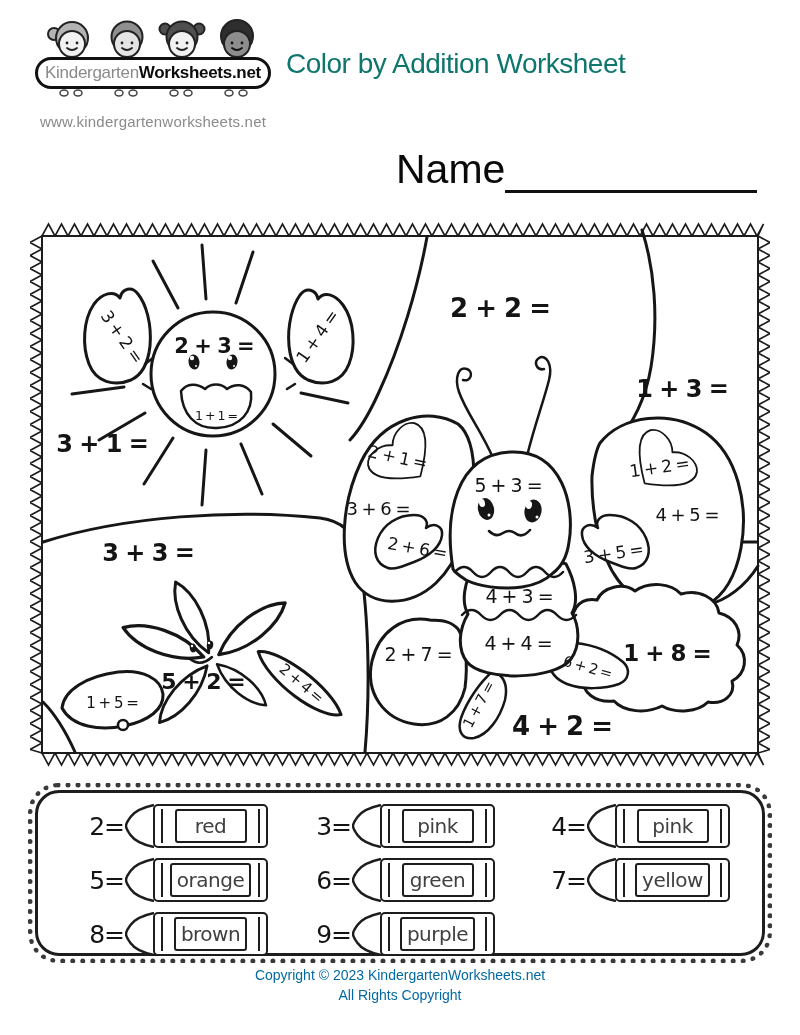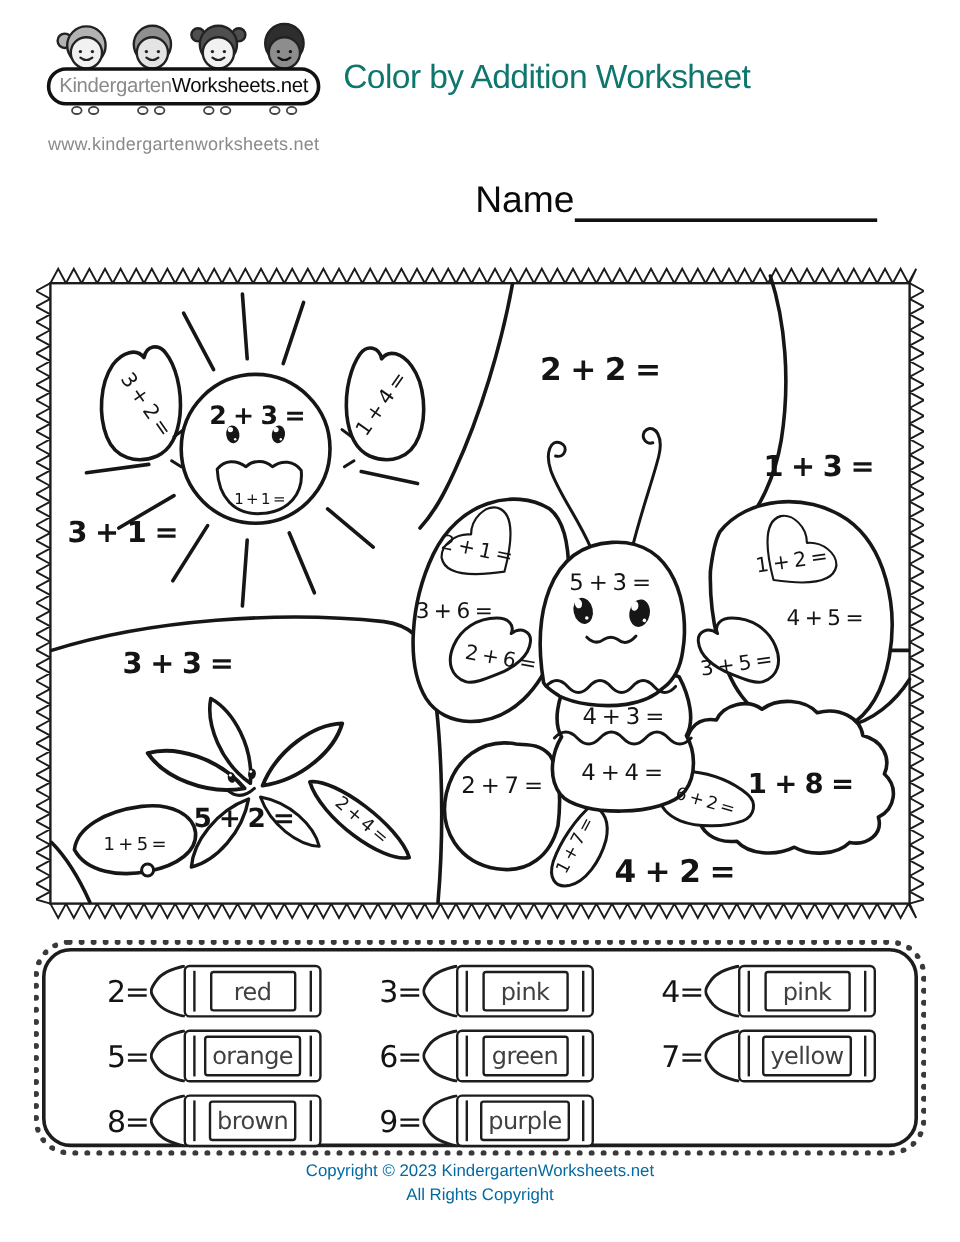--- a/index.html
+++ b/index.html
@@ -6,28 +6,28 @@
   .page{position:relative;width:800px;height:1035px;background:#ffffff;overflow:hidden;
         font-family:"Liberation Sans",sans-serif;color:#141414;}
 
   
   .logo{position:absolute;left:33px;top:12px;width:240px;text-align:center;}
   .logo-kids{display:block;margin:0 auto;}
   .logo-sign{position:relative;margin:-14px auto 0;display:inline-block;background:#fff;
              border:3px solid #111;border-radius:22px;padding:3px 7px;white-space:nowrap;
              font-size:17px;letter-spacing:-0.3px;line-height:1.15;}
   .lg-gray{color:#8a8a8a;font-weight:normal;}
-  .lg-black{color:#0c0c0c;font-weight:normal;}
+  .lg-black{color:#0c0c0c;font-weight:bold;}
   .logo-feet{display:block;margin:-1px auto 0;}
   .logo-url{margin-top:14px;font-size:15px;color:#8a8a8a;letter-spacing:0.2px;}
 
   .title{position:absolute;left:286px;top:48px;margin:0;font-size:28px;font-weight:normal;
          letter-spacing:-0.5px;color:#0f766e;}
   .name-row{position:absolute;left:396px;top:146px;display:flex;align-items:flex-end;}
-  .name-label{font-size:31px;color:#0a0a0a;}
+  .name-label{font-size:41px;color:#0a0a0a;}
   .name-line{display:inline-block;width:252px;height:36px;border-bottom:3px solid #111;}
 
   
   .scene{position:absolute;left:30px;top:212px;width:740px;height:556px;}
   .scene svg{display:block;}
   .s3{fill:#fff;stroke:#161616;stroke-width:3;stroke-linejoin:round;}
   .s25{fill:#fff;stroke:#161616;stroke-width:2.5;stroke-linejoin:round;}
   .ln{fill:none;stroke:#161616;stroke-width:3;stroke-linecap:round;}
   .ln25{fill:none;stroke:#161616;stroke-width:2.5;stroke-linecap:round;}
   .ink{fill:#161616;stroke:none;}

